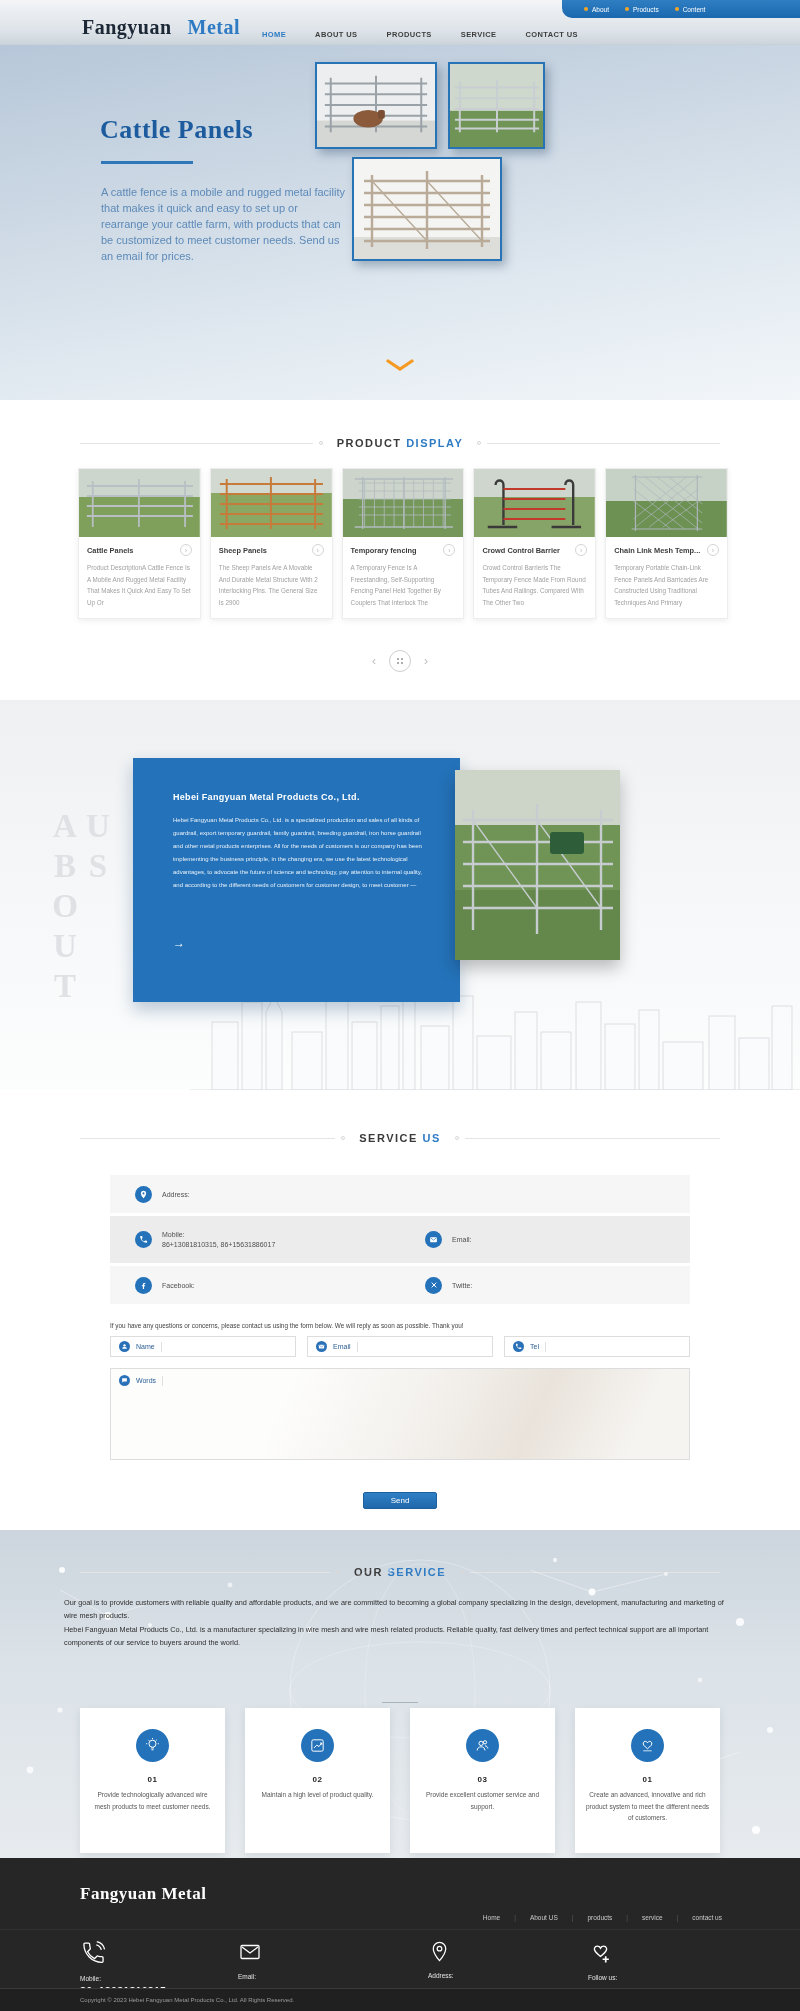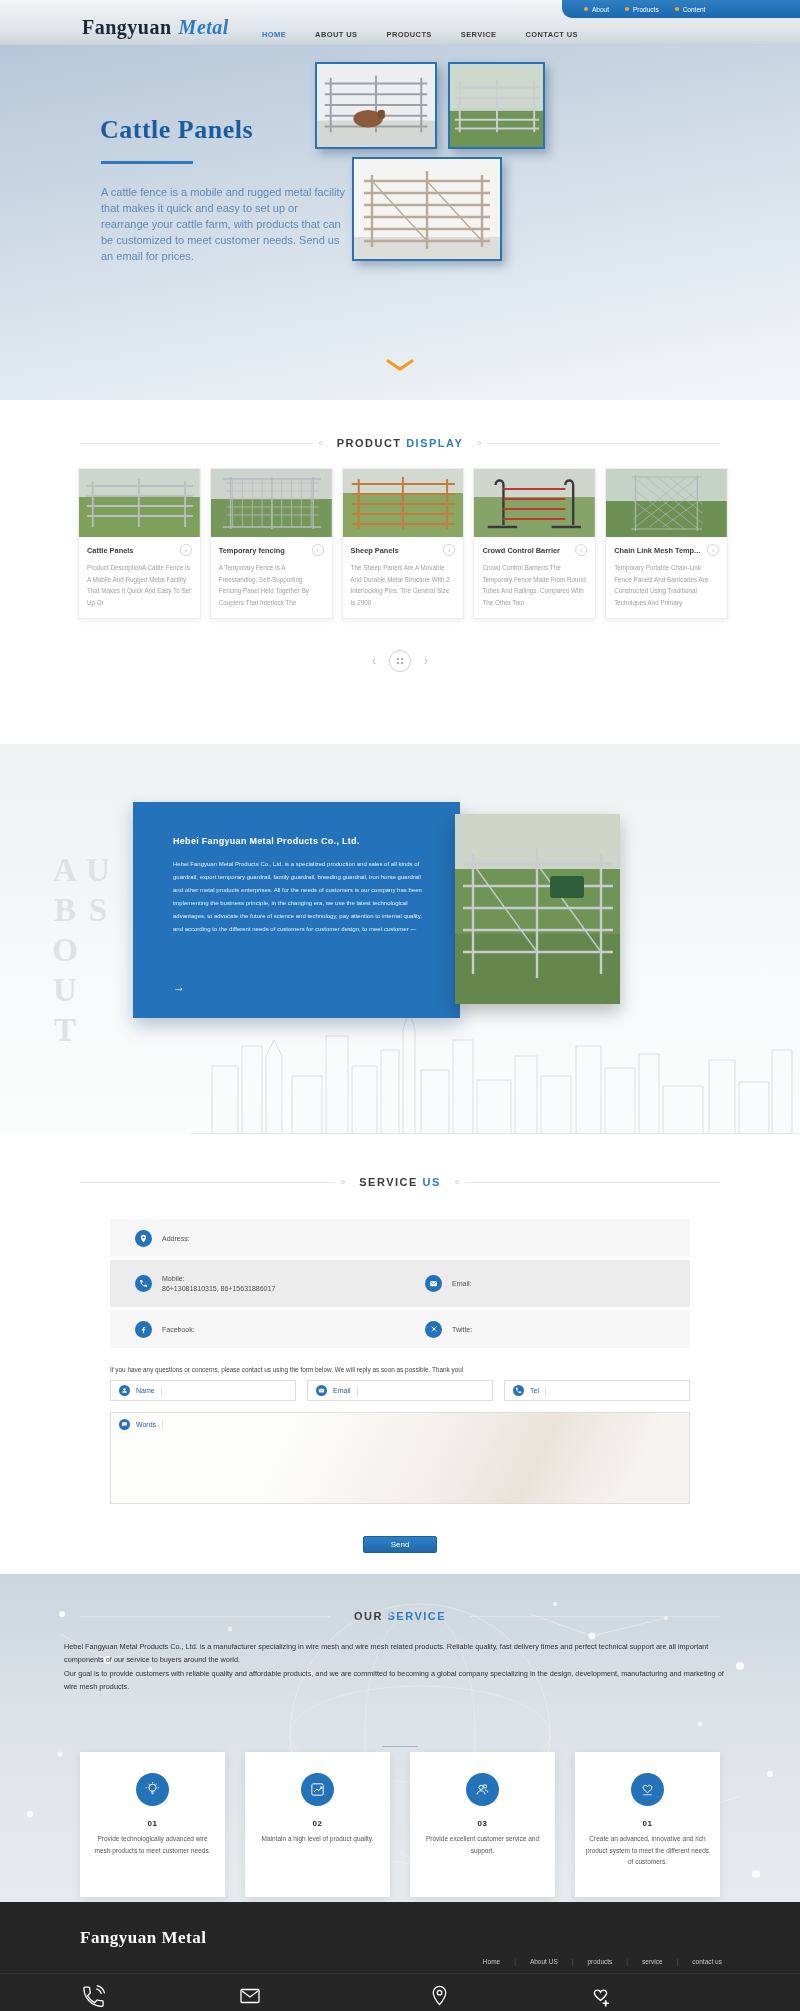--- a/index.html
+++ b/index.html
@@ -6,21 +6,21 @@
   html,body { width:800px; }
   body { font-family:"Liberation Sans", sans-serif; background:#fff; width:800px; }
   a { text-decoration:none; color:inherit; cursor:pointer; }
 
   
   .topheader { position:relative; height:45px; background:linear-gradient(180deg,#f3f5f7 0%,#dde3e8 70%,#cdd5dc 100%); border-bottom:1px solid #c9d1d8; }
   .topbar { position:absolute; top:0; right:0; width:238px; height:18px; background:linear-gradient(180deg,#2f7ec2,#1a69b0); border-bottom-left-radius:10px; display:flex; align-items:center; gap:16px; padding-left:22px; }
   .topbar-item { display:flex; align-items:center; gap:4px; color:#fff; font-size:6.5px; }
   .tb-dot { width:4px; height:4px; border-radius:50%; background:#f5a623; }
   .logo { position:absolute; left:82px; top:16px; font-family:"Liberation Serif",serif; font-size:20px; font-weight:bold; letter-spacing:.5px; }
-  .logo-1 { color:#1c2836; } .logo-2 { color:#2e7bc4; margin-left:7px;font-style:italic; }
+  .logo-1 { color:#1c2836; } .logo-2 { color:#2e7bc4; margin-left:16px; }
   .main-nav { position:absolute; left:262px; top:30px; display:flex; gap:29px; }
   .nav-item { font-size:7.5px; font-weight:bold; color:#3d3d3d; letter-spacing:.4px; }
   .nav-item.active { color:#2e7bc4; }
 
   
   .hero { position:relative; height:355px; background:linear-gradient(170deg,#b7c7d9 0%,#ccd8e4 35%,#e2eaf1 70%,#f2f6f9 100%); overflow:hidden; }
   .hero-title { position:absolute; left:100px; top:70px; font-family:"Liberation Serif",serif; font-size:26px; font-weight:bold; color:#1c5c9e; letter-spacing:.5px; }
   .hero-underline { position:absolute; left:101px; top:116px; width:92px; height:3px; background:#2e77b8; }
   .hero-desc { position:absolute; left:101px; top:140px; width:247px; font-size:11px; color:#5d8ab8; line-height:1.45; }
   .hero-photo { position:absolute; border:2px solid #2673b6; background:#fff; box-shadow:4px 5px 9px rgba(40,70,100,.35); }
@@ -31,37 +31,37 @@
   .hero-chevron { position:absolute; left:50%; top:314px; transform:translateX(-50%); }
 
   
   .sec-heading { display:flex; align-items:center; width:640px; margin:0 auto; }
   .h-line { flex:1; height:1px; background:#e4e4e4; }
   .h-dot { width:4px; height:4px; border:1px solid #d8d8d8; border-radius:50%; margin:0 6px; flex:none; }
   .h-text { margin:0 8px; font-size:11px; font-weight:bold; letter-spacing:1.5px; white-space:nowrap; }
   .h-dark { color:#3a3a3a; } .h-blue { color:#2e7bc4; }
 
   
-  .products { position:relative; height:344px; background:#fff; padding-top:37px; }
+  .products { position:relative; height:300px; background:#fff; padding-top:37px; }
   .cards { position:absolute; left:78px; top:68px; width:650px; display:flex; gap:9px; }
   .pcard { width:123px; background:#fff; border:1px solid #ededed; box-shadow:0 2px 6px rgba(0,0,0,.07); cursor:pointer; }
   .pcard-img { height:68px; width:100%; display:block; }
   .pcard-body { padding:7px 8px 9px; }
   .pcard-titlerow { display:flex; justify-content:space-between; align-items:center; }
   .pcard-title { font-size:7.4px; font-weight:bold; color:#3c3c3c; }
   .pcard-more { width:12px; height:12px; border:1px solid #d5d5d5; border-radius:50%; color:#b9b9b9; font-size:7px; display:flex; align-items:center; justify-content:center; flex:none; }
   .pcard-desc { margin-top:6px; font-size:6.3px; color:#a0a0a0; line-height:1.85; }
   .pager { position:absolute; left:0; right:0; top:250px; display:flex; justify-content:center; align-items:center; gap:13px; }
   .pager-arrow { color:#bdbdbd; font-size:12px; line-height:1; }
   .pager-grid { width:22px; height:22px; border:1px solid #cfcfcf; border-radius:50%; display:flex; align-items:center; justify-content:center; }
 
   
   .company { position:relative; height:390px; background:linear-gradient(180deg,#eef0f2 0%,#f6f8f9 55%,#fcfdfd 100%); padding-top:28px; overflow:hidden; }
   .about-watermark { position:absolute; left:48px; top:108px; writing-mode:vertical-lr; text-orientation:upright; font-family:"Liberation Serif",serif; font-weight:bold; font-size:33px; color:#dfe1e5; letter-spacing:4px; line-height:1; }
-  .company-card { position:absolute; left:133px; top:58px; width:327px; height:216px; background:#2472b9; box-shadow:0 8px 16px rgba(25,70,120,.28); }
+  .company-card { position:absolute; left:133px; top:58px; width:327px; height:244px; background:#2472b9; box-shadow:0 8px 16px rgba(25,70,120,.28); }
   .company-card-title { position:absolute; left:40px; top:34px; font-size:9px; font-weight:bold; color:#fff; letter-spacing:.3px; }
   .company-card-text { position:absolute; left:40px; top:56px; width:250px; font-size:6px; color:#e8f1fa; line-height:2.17; }
   .company-card-arrow { position:absolute; left:40px; top:178px; color:#fff; font-size:12px; letter-spacing:-2px; }
   .company-photo { position:absolute; left:455px; top:70px; width:165px; height:190px; box-shadow:0 8px 16px rgba(0,0,0,.25); }
   .company-photo svg { display:block; width:100%; height:100%; }
   .skyline { position:absolute; left:0; bottom:0; width:800px; height:140px; opacity:.8; }
 
   
   .contact { position:relative; height:440px; background:#fff; padding-top:42px; }
   .c-rows { position:absolute; left:110px; top:85px; width:580px; }
@@ -209,53 +209,53 @@
         <div class="pcard-titlerow">
           <span class="pcard-title">Cattle Panels</span>
           <span class="pcard-more">›</span>
         </div>
         <div class="pcard-desc">Product DescriptionA Cattle Fence Is A Mobile And Rugged Metal Facility That Makes It Quick And Easy To Set Up Or</div>
       </div>
     </a>
 
     <a class="pcard">
       <svg class="pcard-img" viewBox="0 0 123 68" preserveAspectRatio="none">
+        <rect width="123" height="26" fill="#d2d9d0"></rect>
+          <rect y="24" width="123" height="44" fill="#8aa763"></rect>
+        <g stroke="#c77b3a" stroke-width="2" fill="none">
+            <path d="M16 10v50M61 8v52M106 10v50"></path>
+            <path d="M9 15h105M9 25h105M9 35h105M9 45h105M9 55h105"></path>
+          </g>
+      </svg>
+      <div class="pcard-body">
+        <div class="pcard-titlerow">
+          <span class="pcard-title">Sheep Panels</span>
+          <span class="pcard-more">›</span>
+        </div>
+        <div class="pcard-desc">The Sheep Panels Are A Movable And Durable Metal Structure With 2 Interlocking Pins. The General Size Is 2900</div>
+      </div>
+    </a>
+
+    <a class="pcard">
+      <svg class="pcard-img" viewBox="0 0 123 68" preserveAspectRatio="none">
         <rect width="123" height="32" fill="#ccd4cb"></rect>
           <rect y="30" width="123" height="38" fill="#75985a"></rect>
         <g stroke="#b3bac0" stroke-width="1.4" fill="none">
           <path d="M20 8v52M62 8v52M104 8v52"></path>
             <path d="M12 10h100M12 58h100"></path>
           <path d="M16 14h94M16 22h94M16 30h94M16 38h94M16 46h94" stroke-width=".8"></path>
           <path d="M22 10v48M32 10v48M42 10v48M52 10v48M62 10v48M72 10v48M82 10v48M92 10v48M102 10v48" stroke-width=".8"></path>
         </g>
       </svg>
       <div class="pcard-body">
         <div class="pcard-titlerow">
           <span class="pcard-title">Temporary fencing</span>
           <span class="pcard-more">›</span>
         </div>
         <div class="pcard-desc">A Temporary Fence Is A Freestanding, Self-Supporting Fencing Panel Held Together By Couplers That Interlock The</div>
-      </div>
-    </a>
-
-    <a class="pcard">
-      <svg class="pcard-img" viewBox="0 0 123 68" preserveAspectRatio="none">
-        <rect width="123" height="26" fill="#d2d9d0"></rect>
-          <rect y="24" width="123" height="44" fill="#8aa763"></rect>
-        <g stroke="#c77b3a" stroke-width="2" fill="none">
-            <path d="M16 10v50M61 8v52M106 10v50"></path>
-            <path d="M9 15h105M9 25h105M9 35h105M9 45h105M9 55h105"></path>
-          </g>
-      </svg>
-      <div class="pcard-body">
-        <div class="pcard-titlerow">
-          <span class="pcard-title">Sheep Panels</span>
-          <span class="pcard-more">›</span>
-        </div>
-        <div class="pcard-desc">The Sheep Panels Are A Movable And Durable Metal Structure With 2 Interlocking Pins. The General Size Is 2900</div>
       </div>
     </a>
 
     <a class="pcard">
       <svg class="pcard-img" viewBox="0 0 123 68" preserveAspectRatio="none">
         <rect width="123" height="30" fill="#cfd6ce"></rect>
           <rect y="28" width="123" height="40" fill="#87a468"></rect>
         <g stroke="#3a3a3a" stroke-width="2.4" fill="none">
             <path d="M22 16c0-6 8-6 8 0v40M93 16c0-6 8-6 8 0v40M14 58h30M79 58h30"></path>
           </g>
@@ -505,22 +505,22 @@
 
   <div class="sec-heading">
     <span class="h-line"></span>
       <span class="h-dot"></span>
     <span class="h-text"><span class="h-dark">OUR</span> <span class="h-blue">SERVICE</span></span>
     <span class="h-dot"></span>
       <span class="h-line"></span>
   </div>
 
   <div class="svc-text">
+    <p>Our goal is to provide customers with reliable quality and affordable products, and we are committed to becoming a global company specializing in the design, development, manufacturing and marketing of wire mesh products.</p>
     <p>Hebei Fangyuan Metal Products Co., Ltd. is a manufacturer specializing in wire mesh and wire mesh related products. Reliable quality, fast delivery times and perfect technical support are all important components of our service to buyers around the world.</p>
-    <p>Our goal is to provide customers with reliable quality and affordable products, and we are committed to becoming a global company specializing in the design, development, manufacturing and marketing of wire mesh products.</p>
   </div>
 
   <div class="mission-line"></div>
 
   <div class="missions">
     <div class="mcard">
       <span class="m-icon">
         <svg width="17" height="17" viewBox="0 0 24 24" fill="none" stroke="#fff" stroke-width="1.4">
           <circle cx="12" cy="9.5" r="5"></circle>
             <path d="M10 15.5h4M10.5 18h3M12 1.5v1.6M4.5 9.5H3M21 9.5h-1.5M6 4l1.2 1.2M18 4l-1.2 1.2"></path>

